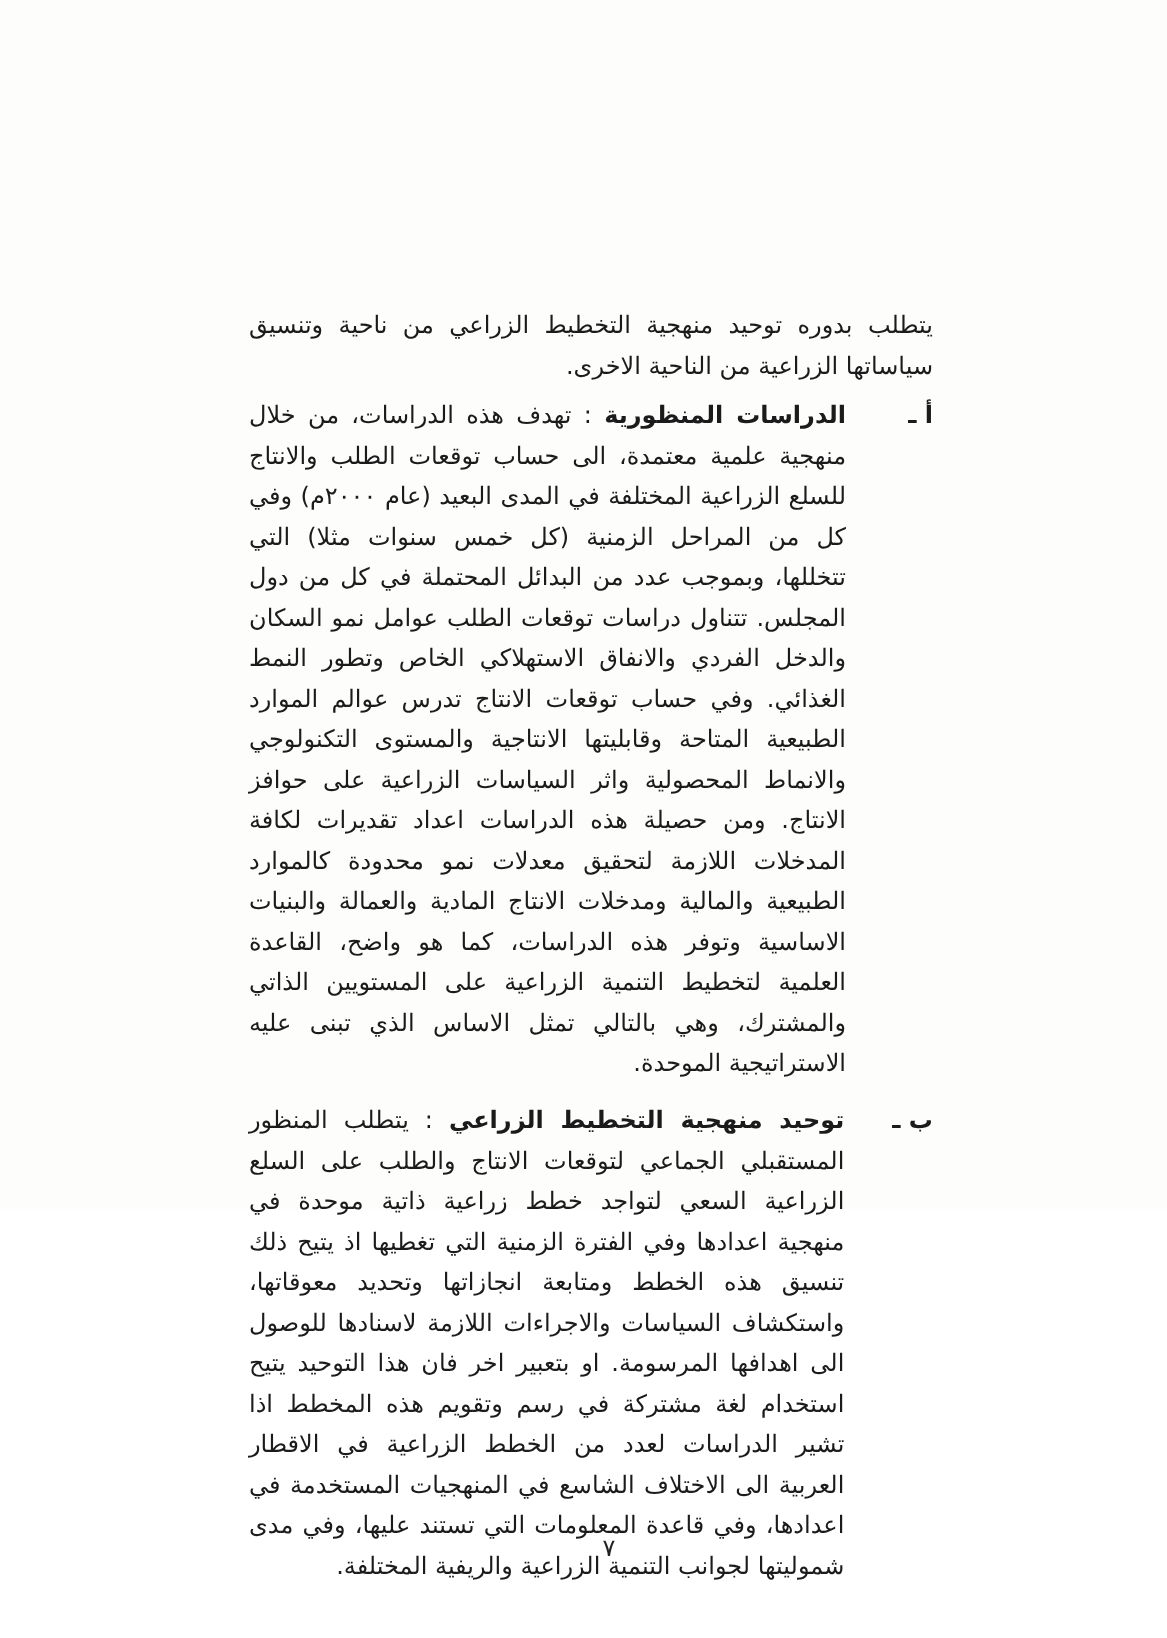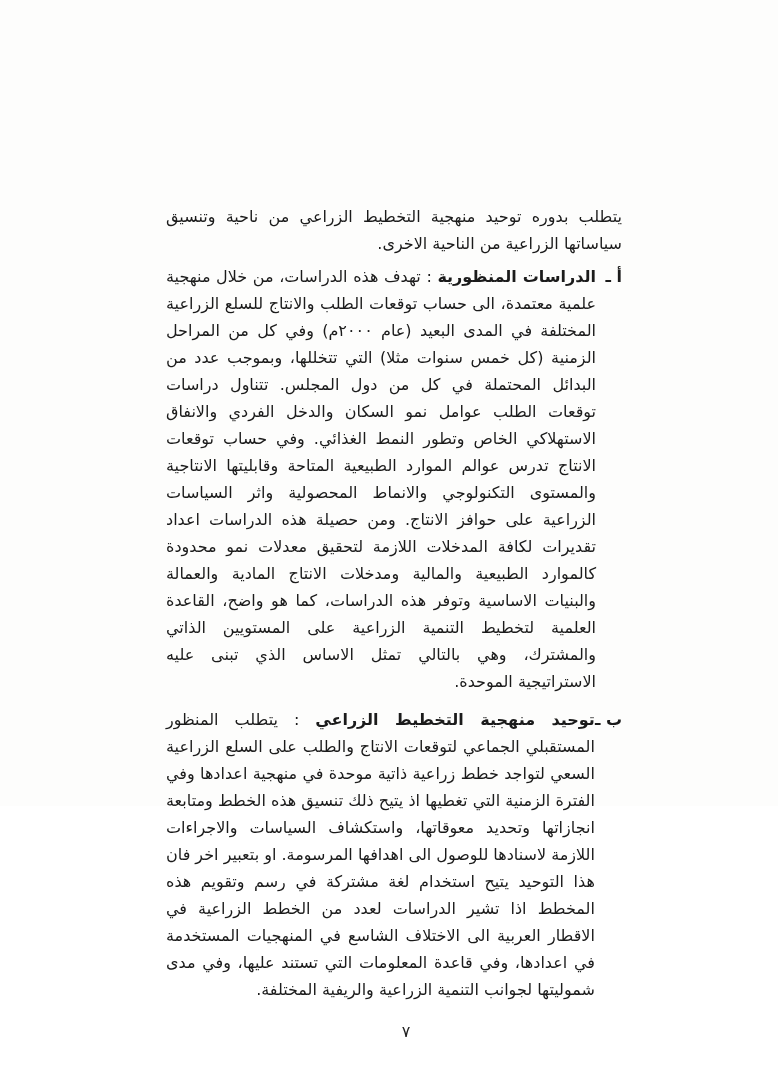--- a/index.html
+++ b/index.html
@@ -46,20 +46,21 @@
   .list-item.first {
     margin-top: 6px;
   }
   .list-item.second {
     margin-top: 11px;
   }
   .marker {
     flex: 0 0 26px;
     white-space: nowrap;
     font-weight: bold;
+    padding-left: 32px;
   }
   .item-body {
     margin: 0;
     flex: 1 1 auto;
     text-align: justify;
   }
   .item-heading {
     font-weight: bold;
   }
   .page-number {

